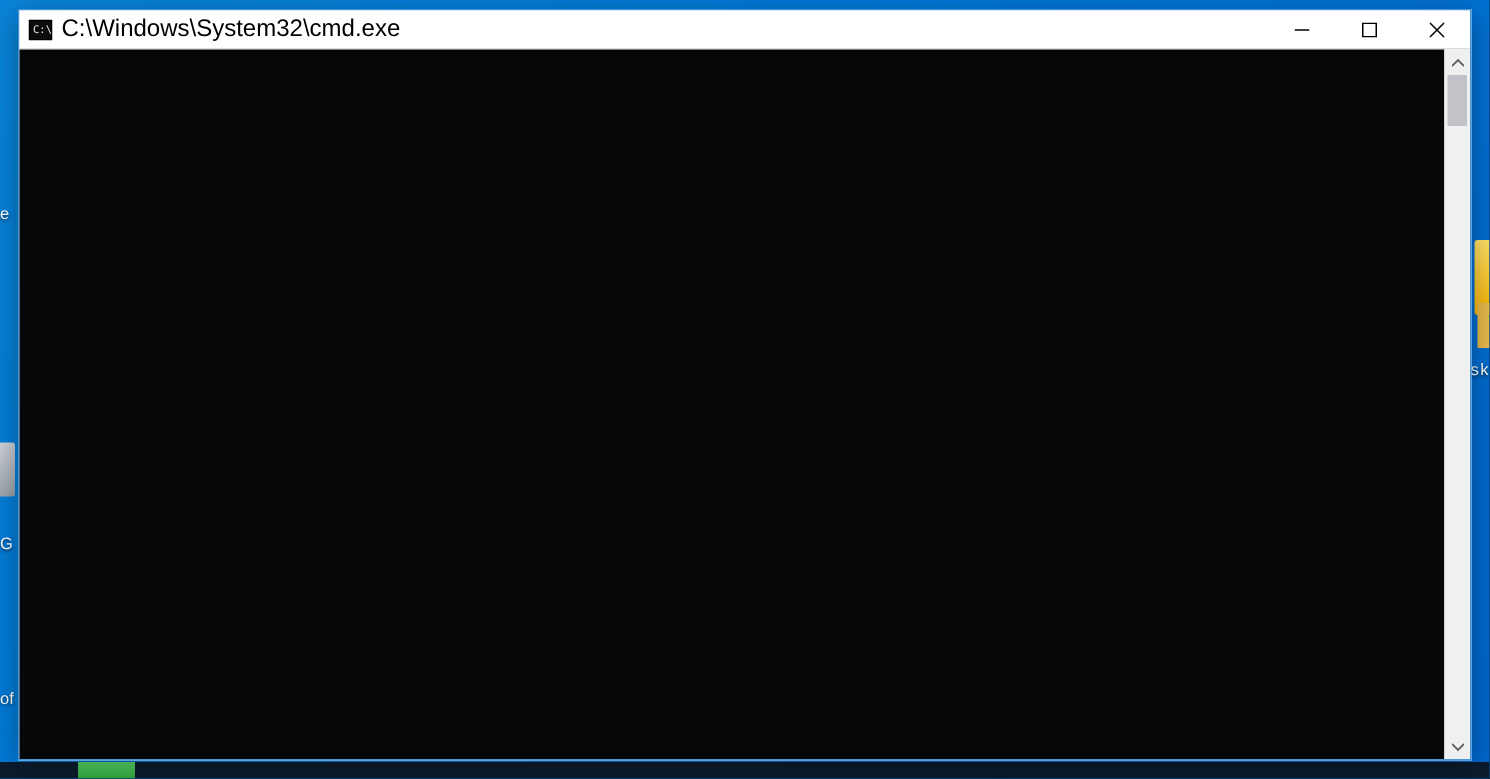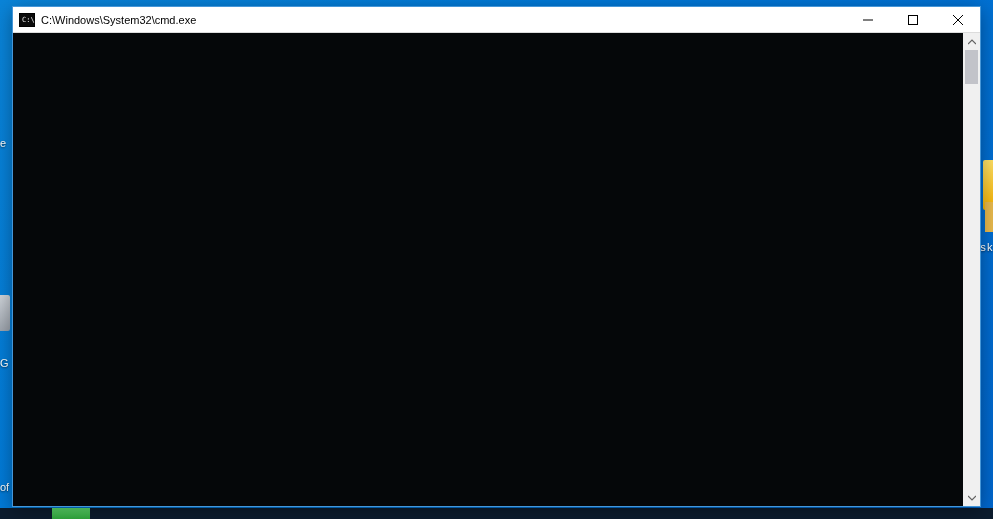--- a/index.html
+++ b/index.html
@@ -23,21 +23,21 @@
     }
     .desktop-fragment {
       position: absolute;
       color: #fff;
       font-size: 11px;
       text-shadow: 0 1px 2px rgba(0,0,0,0.6);
     }
     .frag1 { top: 137px; left: 0px; }
     .frag2 { top: 242px; right: 0px; font-family: Liberation Mono, monospace; }
     .frag3 { top: 357px; left: 0px; }
-    .frag4 { top: 460px; left: 0px; margin-top: 21px; }
+    .frag4 { top: 460px; left: 0px; }
     .frag-icon1 {
       position: absolute;
       top: 295px;
       left: 0;
       width: 10px;
       height: 36px;
       background: linear-gradient(160deg, #cfd4da 0%, #9aa1aa 100%);
       border-radius: 0 2px 2px 0;
     }
     .frag-icon2 {
@@ -102,21 +102,21 @@
       align-items: center;
       justify-content: center;
     }
     .cmd-icon-svg {
       width: 16px;
       height: 14px;
     }
     .titlebar-title {
       flex: 0 0 auto;
       color: #000;
-      font-size: 11px;
+      font-size: 16px;
       line-height: 26px;
       white-space: nowrap;
     }
     .titlebar-spacer {
       flex: 1 1 auto;
     }
     .win-controls {
       display: flex;
       height: 100%;
     }

